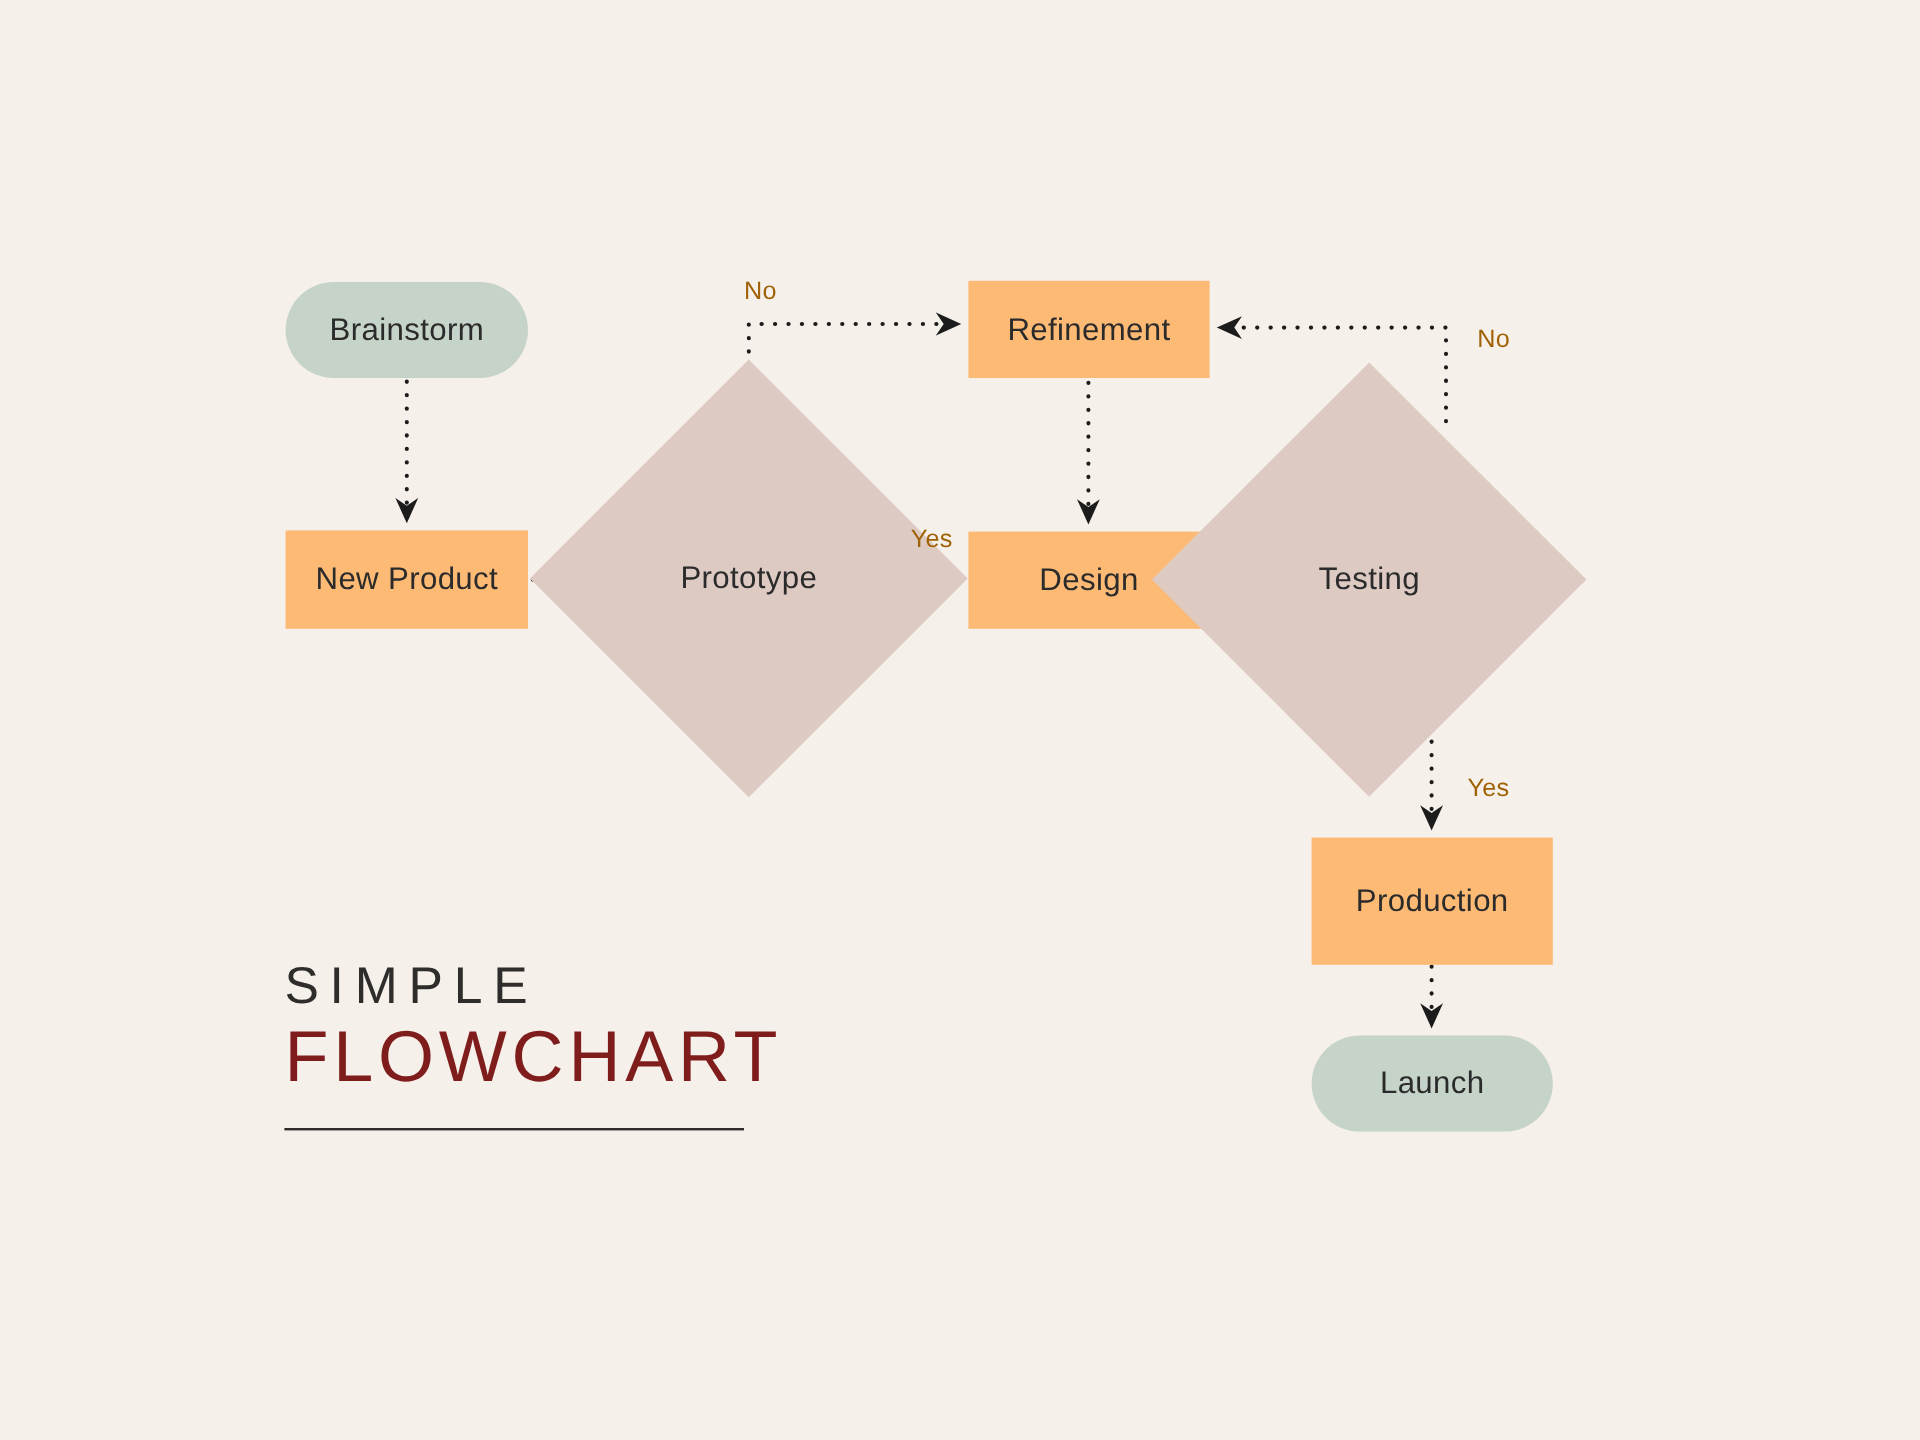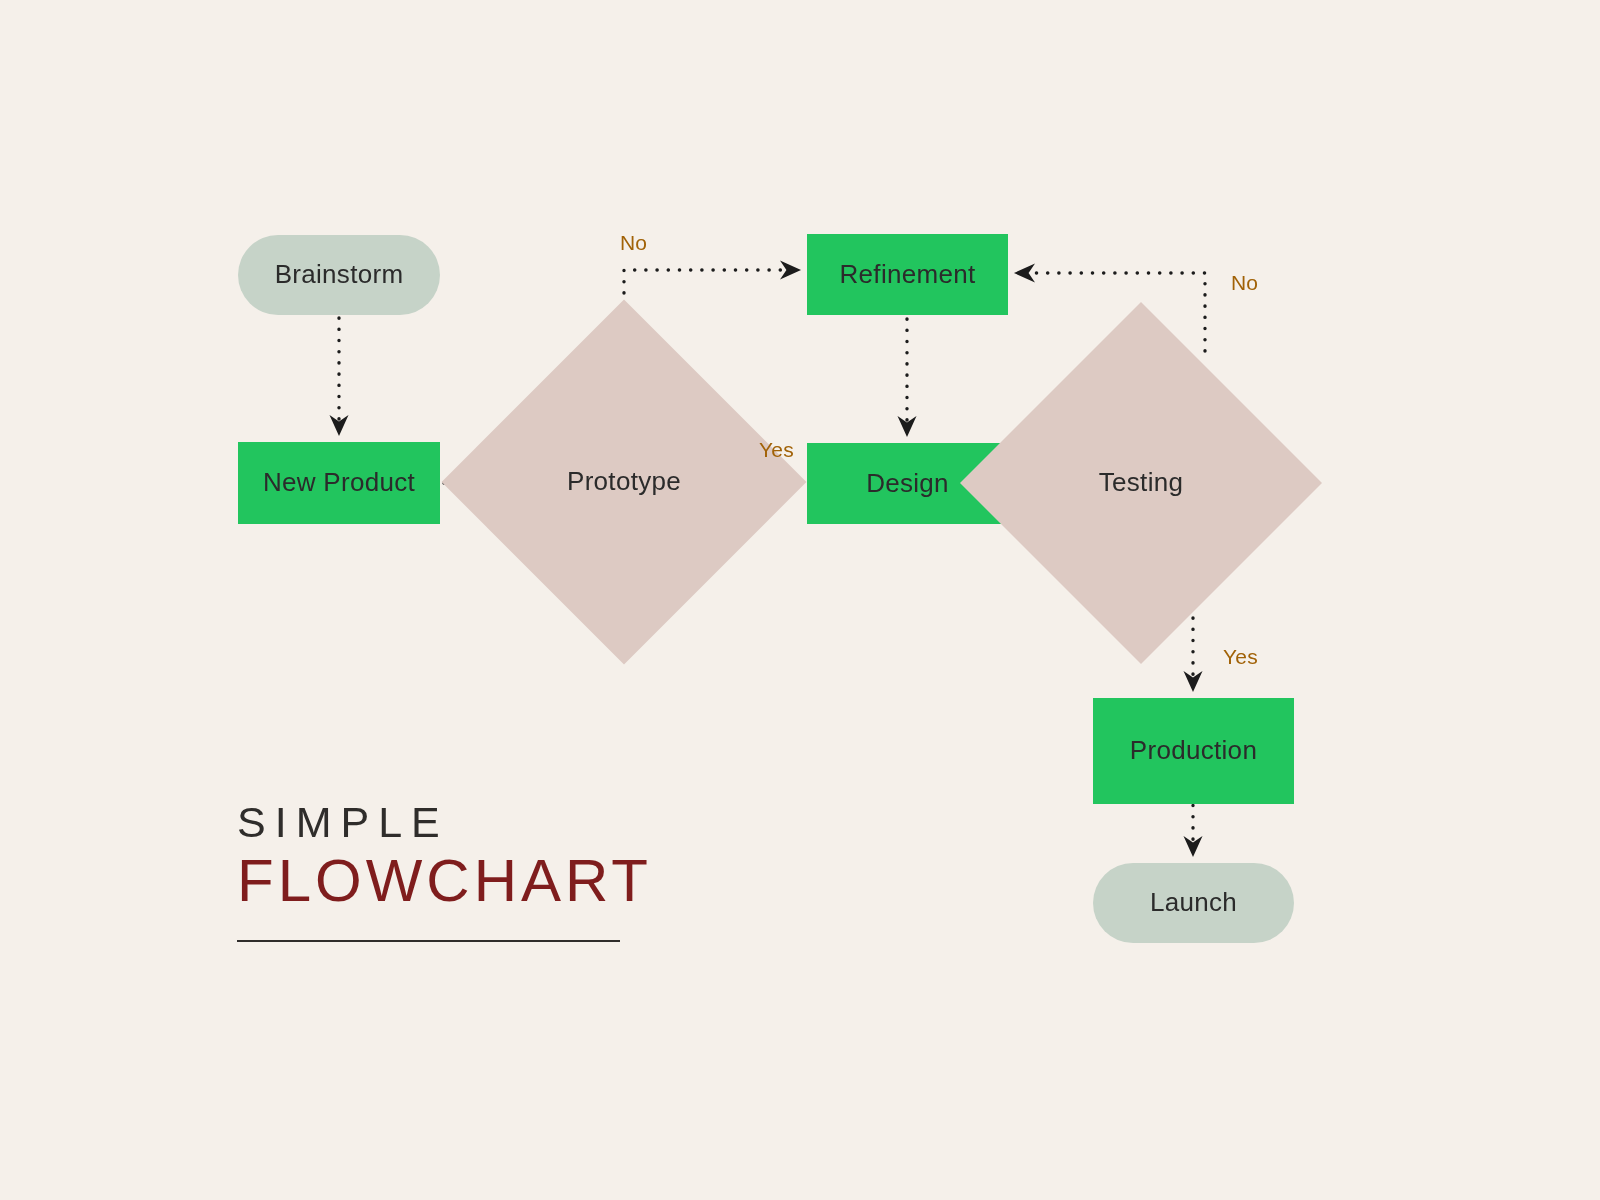--- a/index.html
+++ b/index.html
@@ -41,21 +41,21 @@
     font-weight: 400;
     letter-spacing: 0.3px;
     text-align: center;
     line-height: 1.15;
   }
   .node.terminator {
     background: #c6d3c8;
     border-radius: 999px;
   }
   .node.process {
-    background: #22c55e;
+    background: #fdba74;
   }
   .node.decision {
     background: transparent;
   }
   .decision .dia-shape {
     position: absolute;
     left: 0; top: 0;
     width: 100%;
     height: 100%;
     background: #ddcac3;

